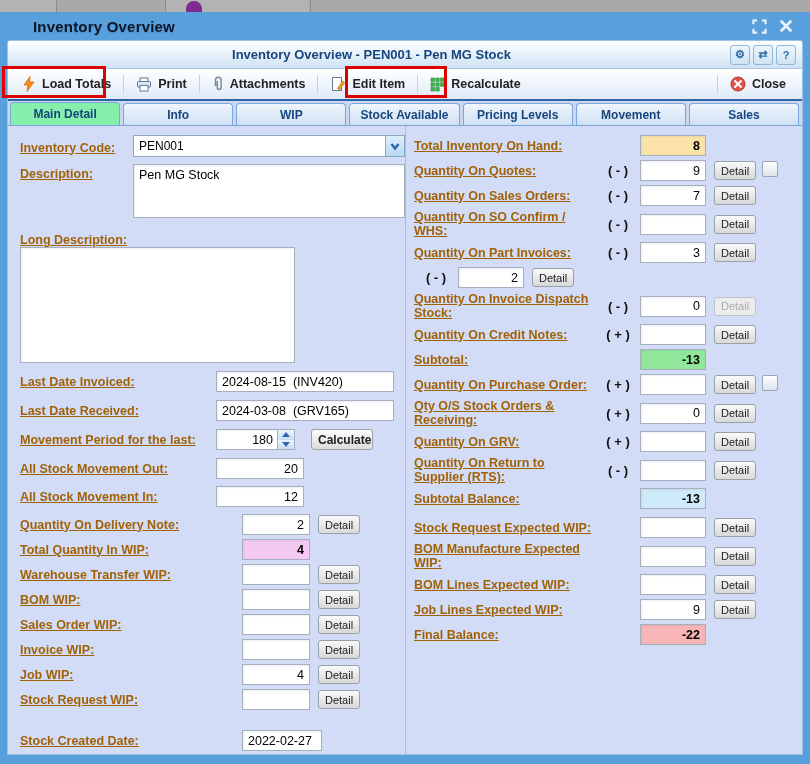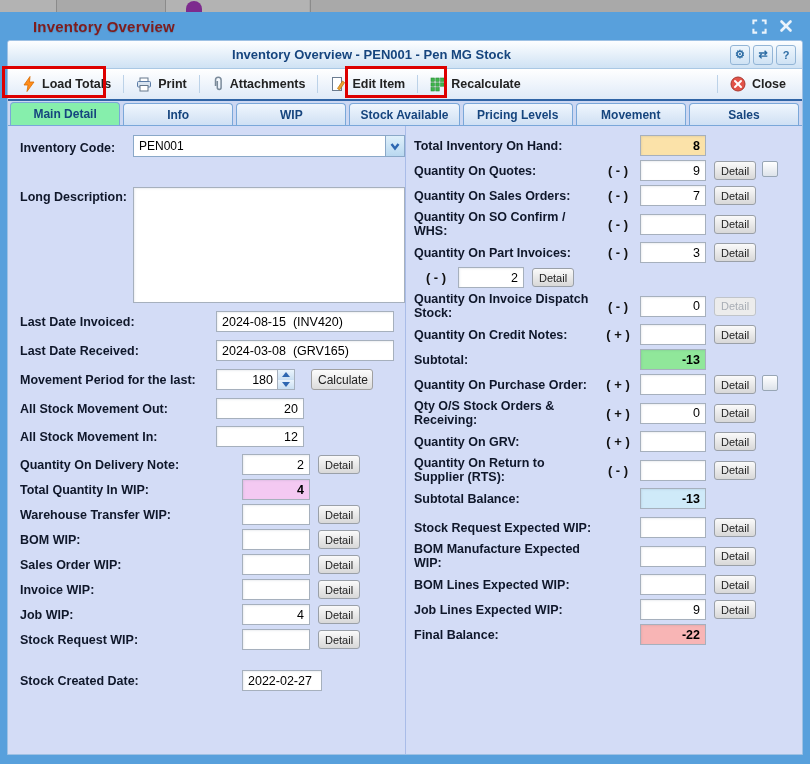--- a/index.html
+++ b/index.html
@@ -6,21 +6,21 @@
   body{width:810px;height:764px;overflow:hidden;position:relative;
        font-family:"Liberation Sans",sans-serif;background:#a9a9a9;}
   
   .top-strip{position:absolute;left:0;top:0;width:810px;height:12px;background:#a9a9a9;}
   .top-strip .seg{position:absolute;top:0;height:12px;background:#b3b3b3;}
   .top-strip .segline{position:absolute;top:0;width:1px;height:12px;background:#8b8b8b;}
   .top-strip .purple-dot{position:absolute;left:186px;top:1px;width:16px;height:11px;
       border-radius:8px 8px 0 0;background:#7d2b8e;}
   
   .window{position:absolute;left:0;top:12px;width:810px;height:752px;background:#58a0dc;}
-  .titlebar{height:28px;display:flex;align-items:center;padding-left:33px;color:#7f1d1d;}
+  .titlebar{height:28px;display:flex;align-items:center;padding-left:33px;color:#0f172a;}
   .titlebar .wtitle{font-size:15px;font-weight:bold;letter-spacing:.2px;
       text-shadow:0 1px 1px rgba(0,0,0,.15);flex:1;}
   .wctl{display:flex;gap:11px;margin-right:16px;}
   .wbtn{width:16px;height:16px;display:flex;align-items:center;justify-content:center;cursor:pointer;}
   
   .dialog{position:absolute;left:7px;right:7px;top:28px;bottom:9px;background:#d3dcf6;
       border:1px solid #9ec1e4;border-radius:3px 3px 0 0;display:flex;flex-direction:column;overflow:hidden;}
   .subheader{height:27px;flex:none;background:linear-gradient(#fdfeff,#cfe2f4);
       border-bottom:1px solid #aac8e4;display:flex;align-items:center;padding:0 6px 0 8px;}
   .subheader .htitle{flex:1;font-size:13px;font-weight:bold;color:#16457e;text-align:center;}
@@ -41,42 +41,42 @@
       border-radius:4px 4px 0 0;background:linear-gradient(#f0f6fd,#cfe0f4);
       display:flex;align-items:center;justify-content:center;
       font-size:12px;font-weight:bold;color:#16457e;cursor:pointer;}
   .tab.active{background:#86efac;height:22px;}
   
   .content{flex:1;display:flex;background:#d3dcf6;}
   .lpanel{width:398px;flex:none;padding:9px 0 0 12px;border-right:1px solid #a9bce8;box-sizing:border-box;}
   .rpanel{flex:1;padding:9px 0 0 8px;}
   .frow{display:flex;align-items:center;margin-bottom:4px;}
   .frow.top{align-items:flex-start;}
-  .flabel{font-size:12.5px;font-weight:bold;color:#0f172a;line-height:14px;}
+  .flabel{font-size:12.5px;font-weight:bold;color:#a16207;line-height:14px;text-decoration:underline;}
   .lpanel .flabel{flex:none;width:196px;}
   .lpanel .flabel.narrow{width:113px;padding-top:3px;}
   .lpanel .flabel.wide{width:222px;}
   .rpanel .flabel{flex:none;width:182px;}
   .fsign{flex:none;width:44px;text-align:center;font-size:13px;font-weight:bold;color:#111;white-space:nowrap;}
   input.fv,.fvbox{height:19px;border:1px solid #a6b0bd;background:#fff;font-family:inherit;
       font-size:12.5px;color:#000;box-sizing:content-box;box-shadow:inset 1px 1px 2px rgba(70,90,120,.10);}
   input.fv{padding:0 5px;}
   .num{text-align:right;}
   .lft{text-align:left;}
   .bold{font-weight:bold;}
   .w176{width:166px;} .w86{width:76px;} .w66{width:56px;} .w78{width:68px;}
   .rpanel input.fv{width:54px;}
   .detail-btn{width:42px;height:19px;margin-left:8px;border:1px solid #9aa0a8;border-radius:3px;
       background:linear-gradient(#fafafa,#d8d8d8);font-family:inherit;font-size:11px;color:#222;cursor:pointer;}
   .detail-btn.disabled{color:#a8adb5;border-color:#c0c4ca;background:#ececec;cursor:default;}
   .checkbox{width:14px;height:14px;margin-left:6px;border:1px solid #98a6b5;border-radius:2px;
       background:linear-gradient(#ffffff,#dde3ea);display:inline-block;cursor:pointer;}
   .cbslot{width:22px;}
   .gap20{margin-bottom:20px;} .gap8{margin-bottom:8px;} .mb7{margin-bottom:7px;} .mb8{margin-bottom:8px;}
-  .mt8{} .mt12{margin-top:30px;}
+  .mt8{} .mt12{margin-top:12px;flex-direction:column;}
   textarea.fta{border:1px solid #a6b0bd;background:#fff;resize:none;font-family:inherit;
       font-size:12.5px;padding:3px 5px;width:263px;box-shadow:inset 1px 1px 2px rgba(70,90,120,.10);}
   .ta-desc{height:46px;} .ta-long{height:108px;}
   
   .selectbox{width:273px;height:20px;border:1px solid #8aa8c8;background:#fff;display:flex;
       align-items:center;cursor:pointer;}
   .selectbox .seltext{flex:1;font-size:12px;padding-left:5px;color:#000;}
   .selarrow{width:18px;height:20px;border-left:1px solid #8aa8c8;
       background:linear-gradient(#dff0fb,#b9d8f0);display:flex;align-items:center;justify-content:center;}
   
@@ -85,21 +85,21 @@
   .spinbox input{width:52px;border:none;outline:none;text-align:right;font-family:inherit;
       font-size:12.5px;padding:0 4px;background:transparent;}
   .spin-btns{width:16px;border-left:1px solid #a6b0bd;display:flex;flex-direction:column;}
   .spin-btns .sb{flex:1;display:flex;align-items:center;justify-content:center;
       background:linear-gradient(#eaf4fc,#c9def2);cursor:pointer;}
   .tri-up{width:0;height:0;border-left:4px solid transparent;border-right:4px solid transparent;
       border-bottom:5px solid #2e67b1;}
   .tri-dn{width:0;height:0;border-left:4px solid transparent;border-right:4px solid transparent;
       border-top:5px solid #2e67b1;}
   .calc-btn{height:21px;width:62px;margin-left:16px;border:1px solid #a0a0a0;border-radius:3px;
-      background:linear-gradient(#fcfcfc,#dcdcdc);font-family:inherit;font-size:12px;color:#222;cursor:pointer;}
+      background:linear-gradient(#fcfcfc,#dcdcdc);font-family:inherit;font-size:12px;color:#222;cursor:pointer;font-weight:bold;}
   
   .annot{position:absolute;border:3px solid #dd0000;pointer-events:none;}
 </style>
 </head>
 <body>
 
 <div class="top-strip">
   <div class="seg" style="left:0;width:56px;"></div>
   <div class="segline" style="left:56px;"></div>
   <div class="segline" style="left:165px;"></div>
@@ -224,20 +224,24 @@
           <span class="flabel narrow">Inventory Code:</span>
           <span class="selectbox">
             <span class="seltext">PEN001</span>
             <span class="selarrow">
               <svg width="10" height="9" viewBox="0 0 10 9" fill="none" stroke="#2e67b1" stroke-width="2.4">
                   <path d="M1.5 2 L5 6.5 L8.5 2"></path>
                 </svg>
             </span>
           </span>
         </div>
+        <div class="frow top mb8">
+          <span class="flabel narrow">Description:</span>
+          <textarea class="fta ta-desc" style="">Pen MG Stock</textarea>
+        </div>
         <div class="frow top mt12 mb8">
           <span class="flabel narrow">Long Description:</span>
           <textarea class="fta ta-long" style=""></textarea>
         </div>
         <div id="left-rows">
             <div class="frow mb8">
               <span class="flabel">Last Date Invoiced:</span>
               <input class="fv w176 lft" type="text" value="2024-08-15  (INV420)" style="">
             </div>
             <div class="frow mb8">

